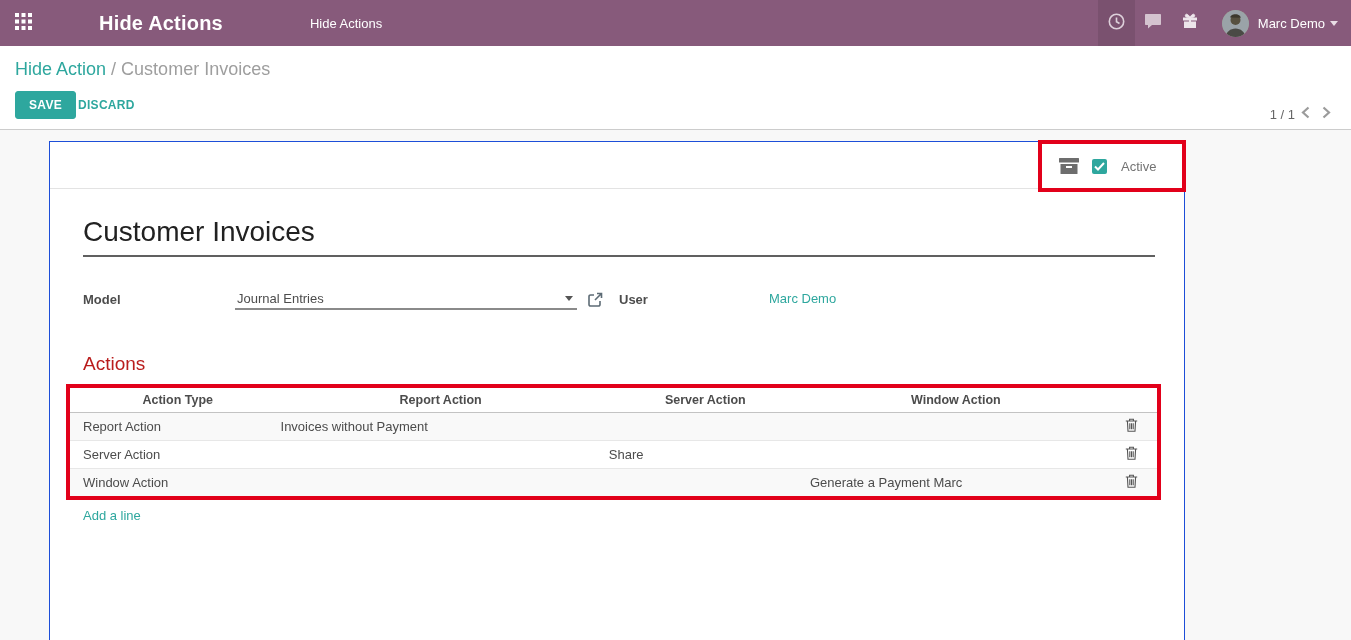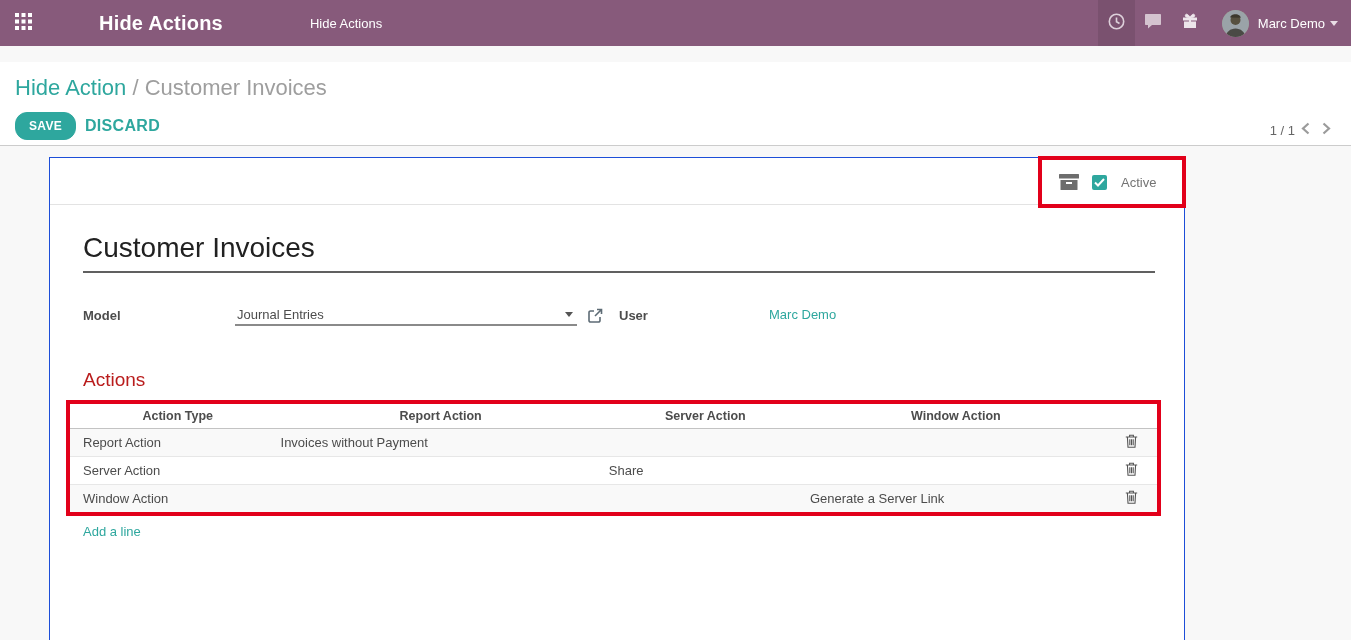--- a/index.html
+++ b/index.html
@@ -33,30 +33,30 @@
     background: #97866f; flex: 0 0 auto; cursor: pointer;
   }
   .user-name { font-size: 13px; margin: 0 5px 0 9px; cursor: pointer; }
   .caret-down {
     width: 0; height: 0; border-left: 4px solid transparent; border-right: 4px solid transparent;
     border-top: 5px solid #e8dee5; margin-right: 13px;
   }
 
   
   .control-panel { background: #fff; border-bottom: 1px solid #ccc; height: 84px; padding: 0 15px; position: relative; }
-  .breadcrumb { padding-top: 13px; font-size: 22px; margin-top: 16px; }
+  .breadcrumb { padding-top: 13px; font-size: 18px; }
   .breadcrumb-link { color: var(--accent); cursor: pointer; text-decoration: none; }
   .breadcrumb-sep, .breadcrumb-current { color: #9e9e9e; }
   .cp-buttons { margin-top: 11px; display: flex; align-items: center; }
   .btn-save {
     background: var(--accent); border: 1px solid var(--accent); color: #fff;
-    font-size: 12px; font-weight: 700; padding: 6px 13px; border-radius: 12px; cursor: pointer;
+    font-size: 12px; font-weight: 700; padding: 6px 13px; border-radius: 3px; cursor: pointer;
     letter-spacing: .3px; font-family: inherit;
   }
-  .btn-discard { color: var(--accent); font-size: 16px; font-weight: 700; margin-left: 9px; cursor: pointer; background: none; border: none; font-family: inherit; letter-spacing: .3px; }
+  .btn-discard { color: var(--accent); font-size: 12px; font-weight: 700; margin-left: 2px; cursor: pointer; background: none; border: none; font-family: inherit; letter-spacing: .3px; }
   .pager { position: absolute; right: 14px; top: 56px; display: flex; align-items: center; }
   .pager-text { font-size: 13px; color: #666; }
   .pager-arrow { padding: 3px 6px; cursor: pointer; display: flex; align-items: center; }
 
   
   .content { padding-top: 11px; }
   .card {
     width: 1136px; height: 540px; margin-left: 49px;
     background: #fff; border: 1px solid #1d4ed8; position: relative;
   }
@@ -292,21 +292,21 @@
               <td class="trash-cell"><span class="trash-btn">
                     <span><svg width="13" height="14" viewBox="0 0 13 14" fill="none" stroke="#555555" stroke-width="1.1">
                         <path d="M.8 3h11.4M4.6 3V1.2h3.8V3M2.4 3l.6 10.2h7l.6-10.2M4.8 5.2v6M6.5 5.2v6M8.2 5.2v6"></path>
                       </svg></span>
                   </span></td>
             </tr>
             <tr>
               <td>Window Action</td>
               <td></td>
               <td></td>
-              <td>Generate a Server Link</td>
+              <td>Generate a Payment Marc</td>
               <td class="trash-cell"><span class="trash-btn">
                     <span><svg width="13" height="14" viewBox="0 0 13 14" fill="none" stroke="#555555" stroke-width="1.1">
                         <path d="M.8 3h11.4M4.6 3V1.2h3.8V3M2.4 3l.6 10.2h7l.6-10.2M4.8 5.2v6M6.5 5.2v6M8.2 5.2v6"></path>
                       </svg></span>
                   </span></td>
             </tr>
           </tbody>
         </table>
       </div>
 

